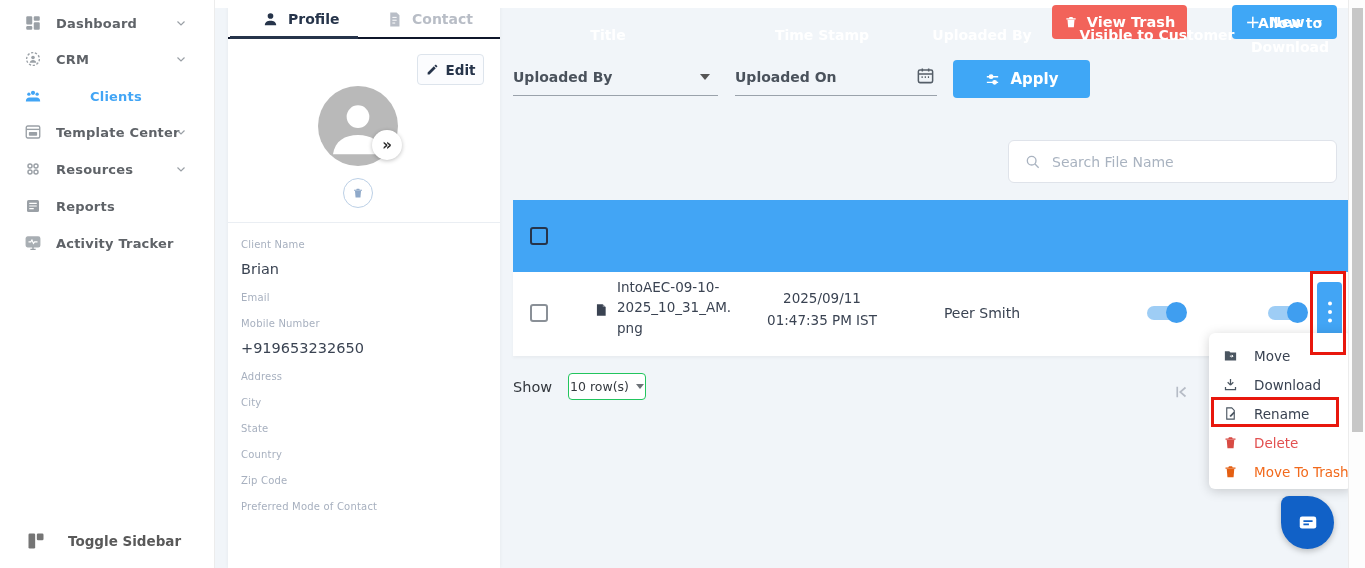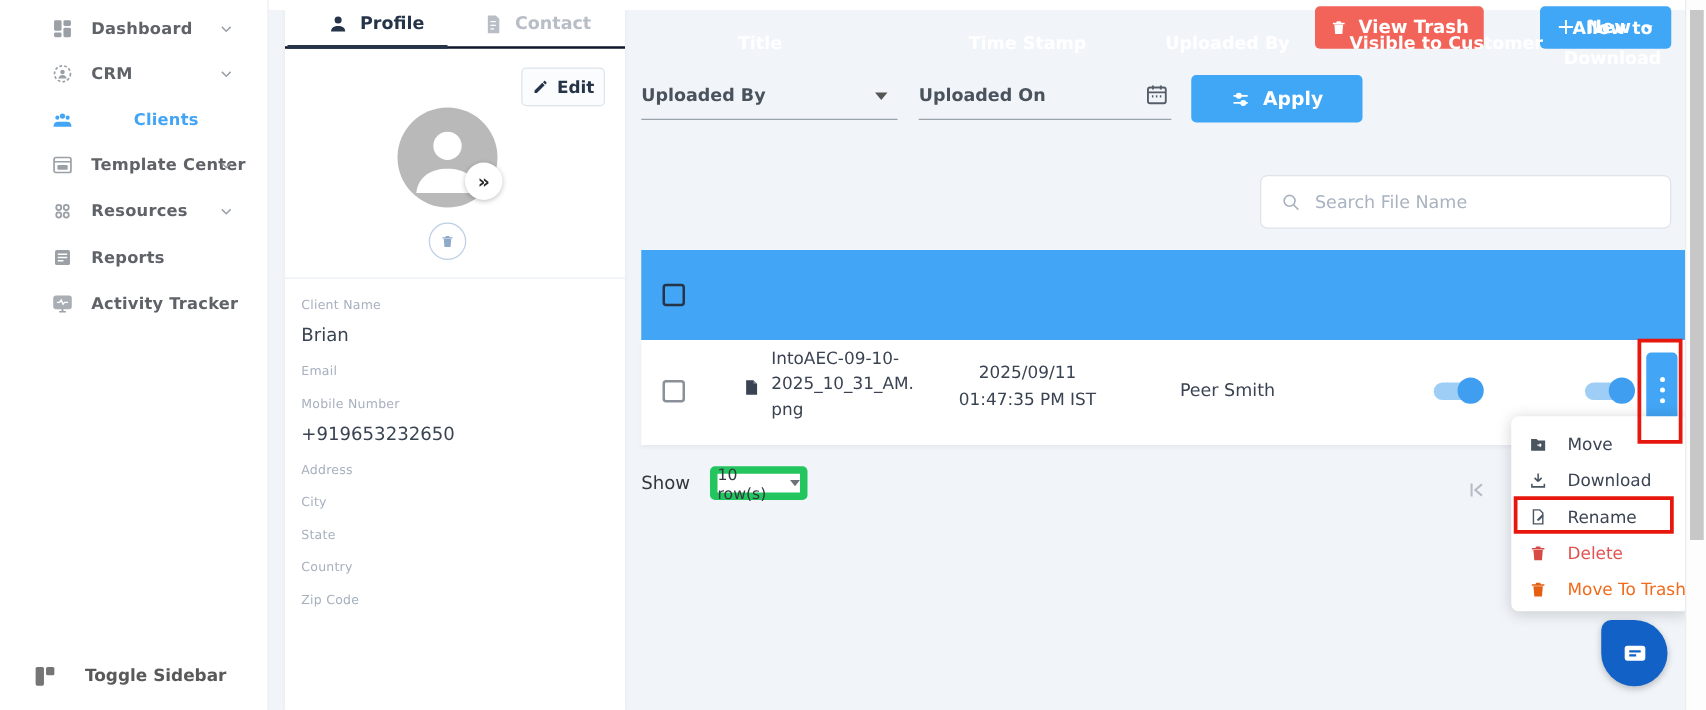--- a/index.html
+++ b/index.html
@@ -4,21 +4,21 @@
 <style>
   * { margin:0; padding:0; box-sizing:border-box; }
   html,body { background:#fff; }
   body { font-family:"DejaVu Sans","Liberation Sans",sans-serif; }
   #app { position:relative; width:1365px; height:568px; overflow:hidden; background:#f1f5f9; }
   .abs { position:absolute; }
   svg { display:block; }
 
   
   #sidebar { left:0; top:0; width:215px; height:568px; background:#fff; border-right:1px solid #ececec; }
-  .side-item { position:absolute; left:0; width:215px; height:30px; display:flex; align-items:center; cursor:pointer;padding-left:17px; }
+  .side-item { position:absolute; left:0; width:215px; height:30px; display:flex; align-items:center; cursor:pointer; }
   .side-item .sicon { width:18px; height:18px; margin-left:24px; color:#9aa0a6; flex:0 0 18px; }
   .side-item .slabel { margin-left:14px; font-size:13px; font-weight:600; color:#5f6368; letter-spacing:.2px; }
   .side-item .schev { position:absolute; right:28px; width:12px; height:12px; color:#9aa0a6; }
   .side-item.active .sicon { color:#42a5f5; }
   .side-item.active .slabel { color:#42a5f5;margin-left:48px; }
   #toggle-sidebar { position:absolute; left:0; top:525px; width:215px; height:32px; display:flex; align-items:center; cursor:pointer; }
   #toggle-sidebar .sicon { width:20px; height:20px; margin-left:26px; color:#757575; }
   #toggle-sidebar .slabel { margin-left:22px; font-size:13.5px; font-weight:600; color:#595959; }
 
   
@@ -84,21 +84,21 @@
   #row-uploaded-by { left:902px; top:305px; width:160px; text-align:center; font-size:14px; color:#3a4352; }
   .toggle { position:absolute; width:38px; height:14px; border-radius:7px; background:#9ecdf5; cursor:pointer; }
   .toggle .knob { position:absolute; right:-2px; top:-4px; width:21px; height:21px; border-radius:50%; background:#3f9ef0; }
   #toggle-visible { left:1147px; top:306px; }
   #toggle-download { left:1268px; top:306px; }
   #kebab-btn { left:1317px; top:282px; width:25px; height:60px; background:#42a5f5; border-radius:4px; display:flex; align-items:center; justify-content:center; cursor:pointer; }
   #kebab-btn svg { width:4px; height:22px; }
 
   
   #show-label { left:513px; top:379px; font-size:14.5px; color:#33383e; }
-  #rows-select { left:568px; top:373px; width:78px; height:27px; background:#fff; border:6px solid #22c55e; border-radius:4px; display:flex; align-items:center; justify-content:center; gap:7px; cursor:pointer; }
+  #rows-select { left:568px; top:373px; width:78px; height:27px; background:#fff; border:1px solid #22c55e; border-radius:4px; display:flex; align-items:center; justify-content:center; gap:7px; cursor:pointer; }
   #rows-select .rlabel { font-size:12.5px; color:#33383e; }
   #rows-select .rcaret { width:0; height:0; border-left:4.5px solid transparent; border-right:4.5px solid transparent; border-top:5.5px solid #6d7278; }
   #first-page-btn { left:1172px; top:383px; width:18px; height:18px; color:#b6bcc6; cursor:pointer; }
 
   
   #context-menu { left:1209px; top:333px; width:143px; height:156px; background:#fff; border-radius:6px; box-shadow:0 2px 12px rgba(0,0,0,.18); z-index:5; }
   .menu-item { position:absolute; left:0; width:143px; height:29px; display:flex; align-items:center; cursor:pointer; }
   .menu-item svg { width:15px; height:15px; margin-left:14px; flex:0 0 15px; }
   .menu-item .mlabel { margin-left:16px; font-size:13.5px; font-weight:500; }
   .mi-default svg { color:#4a5560; } .mi-default .mlabel { color:#3a4352; }
@@ -299,20 +299,24 @@
 
       </div>
       <div class="pfield">
         <div class="plabel">Country</div>
 
       </div>
       <div class="pfield">
         <div class="plabel">Zip Code</div>
 
       </div>
+      <div class="pfield">
+        <div class="plabel">Preferred Mode of Contact</div>
+
+      </div>
     </div>
   </section>
 
   <div id="top-strip" class="abs"></div>
 
   <div id="view-trash-btn" class="btn abs">
     <svg viewBox="0 0 24 24" fill="currentColor">
         <path d="M6 8h12l-1.1 13H7.1L6 8z"></path>
         <path d="M9.5 3.5h5l1 2H20v2H4v-2h4.5l1-2z"></path>
       </svg>

